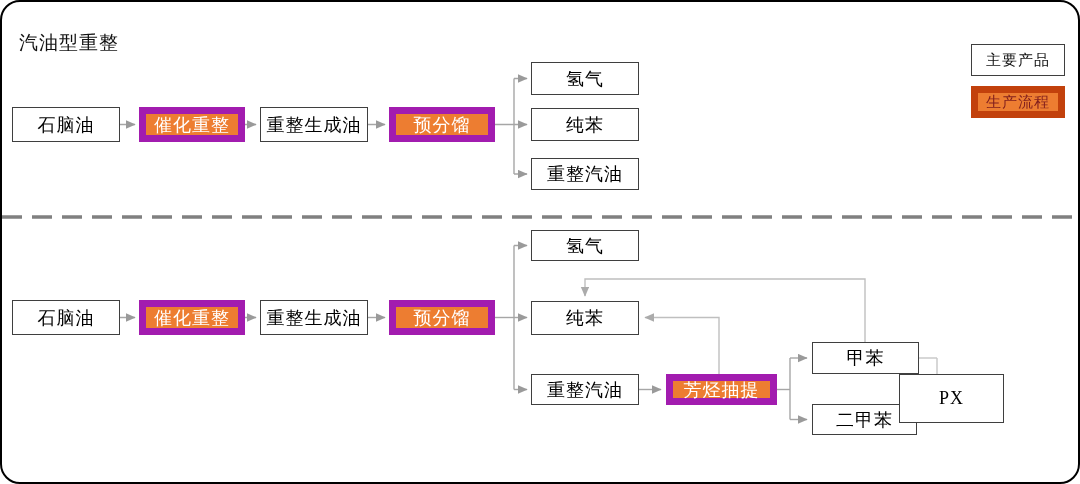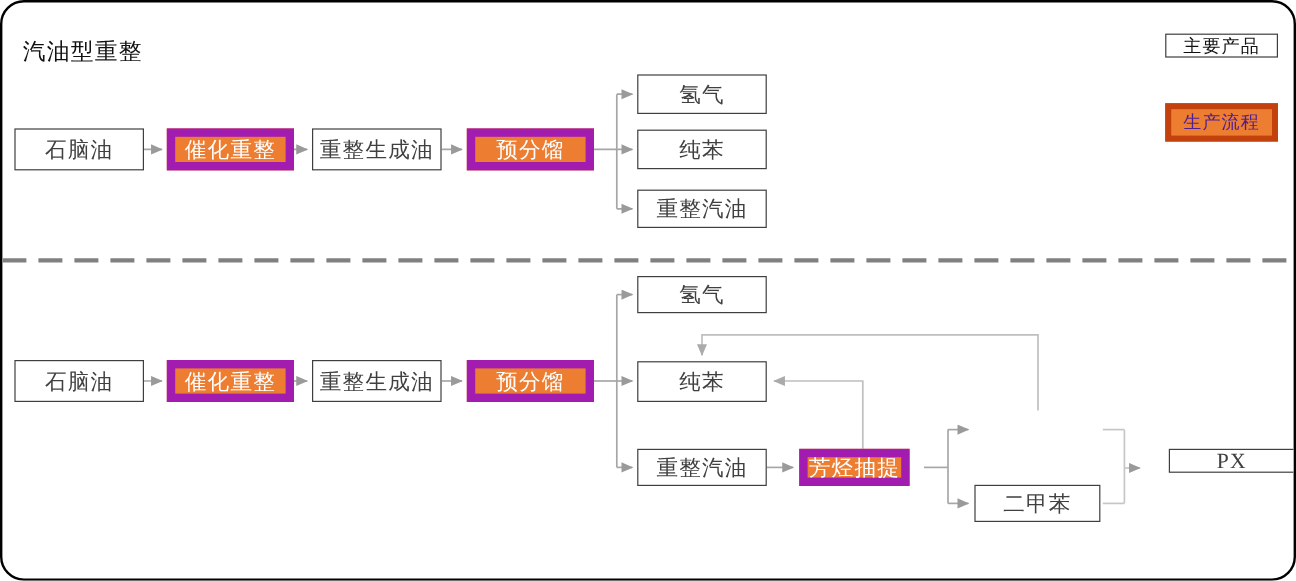--- a/index.html
+++ b/index.html
@@ -16,21 +16,21 @@
     position:absolute;
     font-size:19px;
     color:#111;
     letter-spacing:1px;
   }
   .node{
     position:absolute;
     box-sizing:border-box;
     border:1px solid #3F3F3F;
     background:#fff;
-    color:#404040;
+    color:#000000;
     display:flex;
     align-items:center;
     justify-content:center;
     font-size:18px;
     letter-spacing:1px;
     z-index:2;
   }
   .node.orange{
     background:#ED7D31;
     border:7px solid #a21caf;
@@ -44,22 +44,22 @@
     color:#111;
     display:flex;
     align-items:center;
     justify-content:center;
     font-size:15px;
     letter-spacing:1px;
     z-index:2;
   }
   .legend-box.orange{
     background:#ED7D31;
-    border:5px solid #c2410c;
-    color:#4c1d95;
+    border:7px solid #c2410c;
+    color:#7f1d1d;
   }
   svg.wires{position:absolute;left:0;top:0;z-index:1;}
 </style>
 </head>
 <body>
 
 <div class="frame">
 
   <svg class="wires" width="1080" height="484" viewBox="0 0 1080 484">
     <defs>
@@ -116,28 +116,29 @@
   <div class="section-title" style="left:17px;top:28px;">汽油型重整</div>
 
   <div class="node" style="left:10px;top:105px;width:108px;height:35px;">石脑油</div>
   <div class="node orange" style="left:137px;top:105px;width:106px;height:35px;">催化重整</div>
   <div class="node" style="left:258px;top:105px;width:108px;height:35px;">重整生成油</div>
   <div class="node orange" style="left:387px;top:105px;width:106px;height:35px;">预分馏</div>
   <div class="node" style="left:529px;top:60px;width:108px;height:33px;">氢气</div>
   <div class="node" style="left:529px;top:106px;width:108px;height:33px;">纯苯</div>
   <div class="node" style="left:529px;top:156px;width:108px;height:32px;">重整汽油</div>
 
-  <div class="legend-box" style="left:969px;top:26px;width:94px;height:20px;">主要产品</div>
+  <div class="legend-box" style="left:969px;top:42px;width:94px;height:32px;">主要产品</div>
   <div class="legend-box orange" style="left:969px;top:84px;width:94px;height:32px;">生产流程</div>
 
 
   <div class="node" style="left:10px;top:298px;width:108px;height:35px;">石脑油</div>
   <div class="node orange" style="left:137px;top:298px;width:106px;height:35px;">催化重整</div>
   <div class="node" style="left:258px;top:298px;width:108px;height:35px;">重整生成油</div>
   <div class="node orange" style="left:387px;top:298px;width:106px;height:35px;">预分馏</div>
   <div class="node" style="left:529px;top:228px;width:108px;height:31px;">氢气</div>
   <div class="node" style="left:529px;top:299px;width:108px;height:34px;">纯苯</div>
   <div class="node" style="left:529px;top:372px;width:108px;height:31px;">重整汽油</div>
-  <div class="node orange" style="left:664px;top:372px;width:92px;height:31px;">芳烃抽提</div>
+  <div class="node orange" style="left:664px;top:372px;width:111px;height:31px;">芳烃抽提</div>
+  <div class="node" style="left:810px;top:340px;width:107px;height:32px;">甲苯</div>
   <div class="node" style="left:810px;top:402px;width:105px;height:31px;">二甲苯</div>
-  <div class="node" style="left:972px;top:372px;width:105px;height:20px;">PX</div>
+  <div class="node" style="left:897px;top:372px;width:105px;height:49px;">PX</div>
 
 </div>
 
 </body></html>

